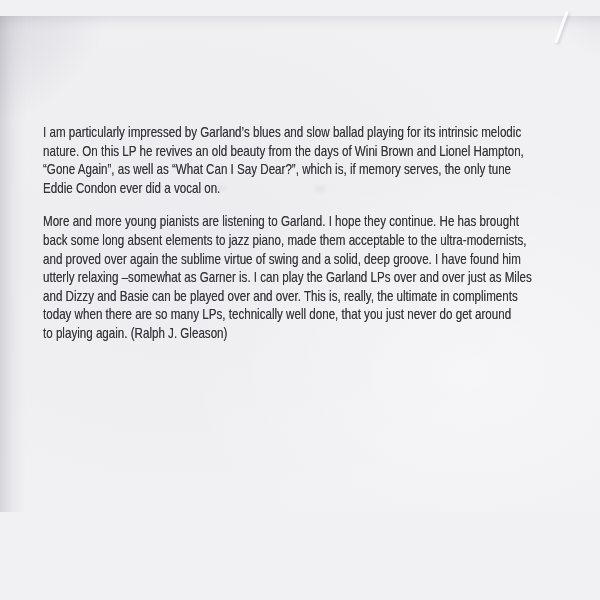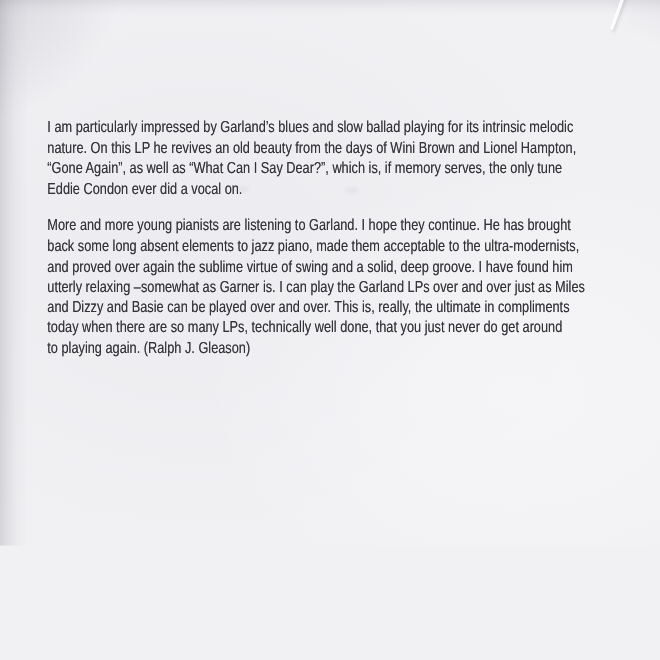--- a/index.html
+++ b/index.html
@@ -13,20 +13,21 @@
   }
 
   .scanned-page {
     position: relative;
     width: 600px;
     height: 496px;
     background:
       radial-gradient(ellipse 420px 300px at 78% 72%, rgba(255,255,255,0.35), rgba(255,255,255,0) 70%),
       radial-gradient(ellipse 500px 380px at 30% 45%, rgba(150,150,165,0.05), rgba(150,150,165,0) 75%),
       #f1f1f4;
+    margin-top: 16px;
   }
 
   
   .edge-shadow-left {
     position: absolute;
     left: 0; top: 0; bottom: 0;
     width: 26px;
     background: linear-gradient(to right,
       rgba(105,105,118,0.22) 0px,
       rgba(105,105,118,0.12) 7px,

